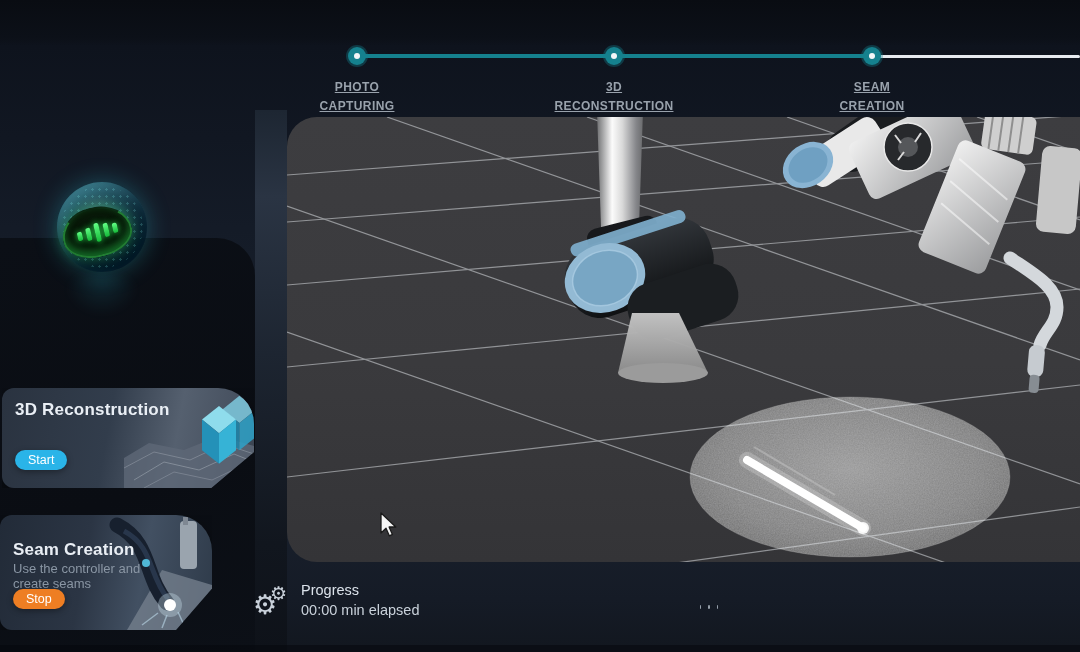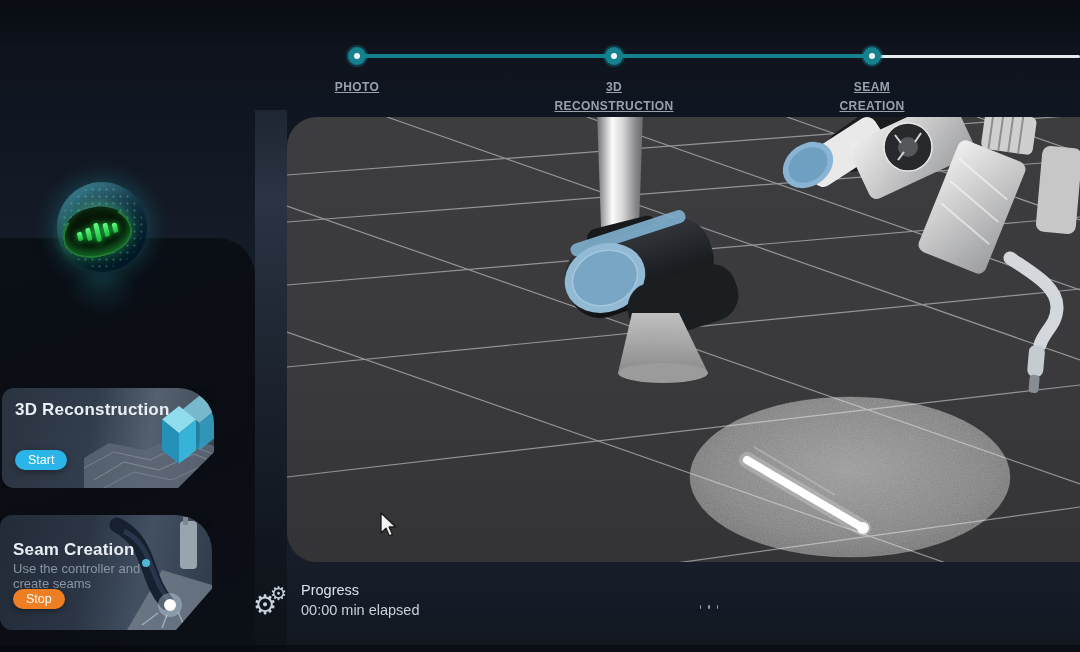--- a/index.html
+++ b/index.html
@@ -43,21 +43,21 @@
        background:linear-gradient(180deg,#63ff86,#15b838);box-shadow:0 0 6px #2bf258;}
   .orb-reflection{position:absolute;left:8px;top:92px;width:74px;height:42px;border-radius:50%;
        background:radial-gradient(ellipse at 50% 20%,rgba(40,160,180,.35),rgba(10,40,60,0) 70%);
        filter:blur(5px);opacity:.5;}
   
   .card{position:absolute;overflow:hidden;
        border-radius:12px 36px 12px 12px;
        clip-path:polygon(0 0,100% 0,100% 64%,83% 100%,0 100%);
        box-shadow:0 8px 18px rgba(0,0,0,.45);}
   .card-1{left:2px;top:388px;width:212px;height:100px;
-       background:linear-gradient(100deg,#2a3340 0%,#323d4c 42%,#55606f 68%,#475160 88%,#39424f 100%);}
+       background:linear-gradient(100deg,#2a3340 0%,#323d4c 42%,#55606f 68%,#475160 88%,#39424f 100%);padding-left:40px;}
   .card-2{left:0px;top:515px;width:212px;height:115px;
        background:linear-gradient(100deg,#222b38 0%,#2b3544 40%,#425062 66%,#2e3a49 100%);}
   .card-art{position:absolute;right:0;top:0;height:100%;}
   .card-title{position:absolute;left:13px;color:#e9eef4;font-size:17px;font-weight:600;letter-spacing:.2px;}
   .card-desc{position:absolute;left:13px;width:152px;color:#8a96a4;font-size:13px;line-height:15px;}
   .card-btn{position:absolute;left:13px;border:none;color:#fff;font-family:"Liberation Sans",sans-serif;
        font-size:12.5px;font-weight:400;padding:3px 13px;border-radius:12px;cursor:pointer;
        box-shadow:0 2px 6px rgba(0,0,0,.35);}
   .card-1 .card-title{top:12px;} .card-1 .card-desc{top:33px;} .card-1 .card-btn{top:62px;}
   .card-2 .card-title{top:25px;} .card-2 .card-desc{top:46px;} .card-2 .card-btn{top:74px;}
@@ -88,20 +88,21 @@
   <div>
     <div class="track teal" style="background: rgb(21, 129, 142);"></div>
     <div class="track white" style="background: rgb(231, 235, 240);"></div>
 
     <div class="step" style="left:267px;">
       <div class="dot" style="background: rgb(21, 129, 142);">
           <span class="dot-core"></span>
         </div>
       <div class="step-label">
         <span>PHOTO</span>
+        <span>CAPTURING</span>
       </div>
     </div>
     <div class="step" style="left:524px;">
       <div class="dot" style="background: rgb(21, 129, 142);">
           <span class="dot-core"></span>
         </div>
       <div class="step-label">
         <span>3D</span>
         <span>RECONSTRUCTION</span>
       </div>

